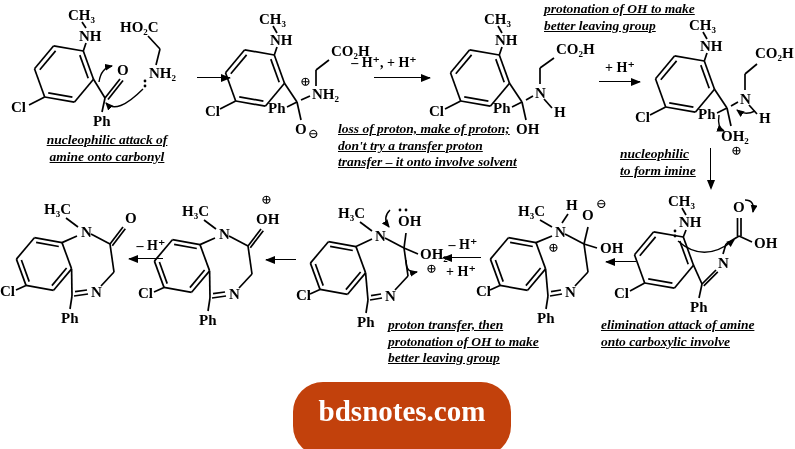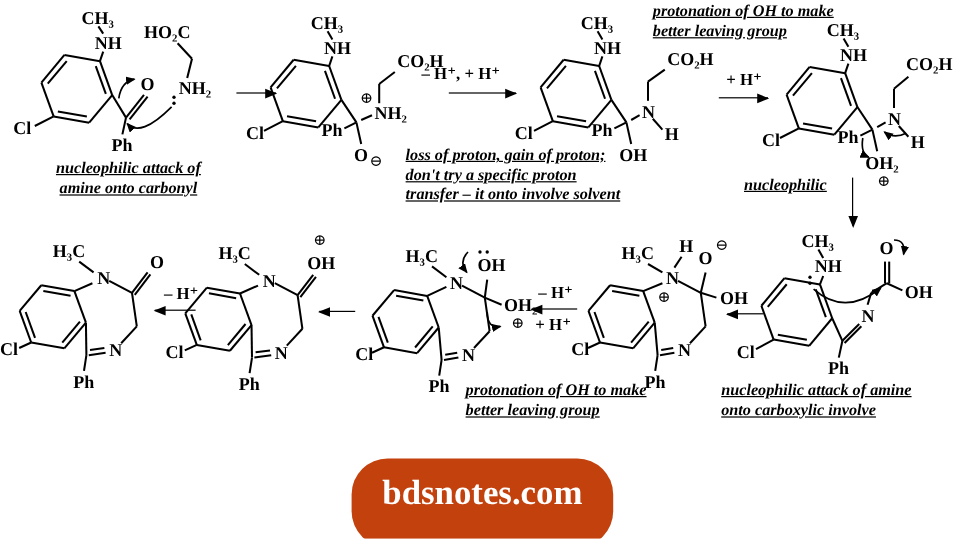--- a/index.html
+++ b/index.html
@@ -108,22 +108,22 @@
     <text class="al-sm" x="103" y="138">⊖</text>
     <text class="al-sm" x="95" y="86">⊕</text>
     <text class="al" x="107" y="99">NH₂</text>
     <text class="al" x="126" y="56">CO₂H</text>
   </svg>
 
   <div class="har r" style="left:374px;top:77px;width:56px"></div>
   <div class="alab" style="left:344px;top:55px;width:80px">– H⁺, + H⁺</div>
 
   <div class="cap" style="left:338px;top:121px;width:235px">
-    <div>loss of proton, gain of proton;</div>
-      <div>don't try a specific proton</div>
+    <div>loss of proton, make of proton;</div>
+      <div>don't try a transfer proton</div>
       <div>transfer – it onto involve solvent</div>
   </div>
 
   <svg class="abs" style="left:428px;top:6px" width="180" height="142">
     <g>
       <line x1="71.3" y1="49" x2="41.7" y2="43.8"></line>
         <line x1="41.7" y1="43.8" x2="22.5" y2="66.8"></line>
       <line x1="22.5" y1="66.8" x2="32.7" y2="95"></line>
         <line x1="32.7" y1="95" x2="62.3" y2="100.2"></line>
       <line x1="62.3" y1="100.2" x2="81.5" y2="77.2"></line>
@@ -199,20 +199,21 @@
     <text class="al" x="63" y="107">Ph</text>
     <text class="al" x="86" y="129">OH₂</text>
     <text class="al-sm" x="96" y="143">⊕</text>
     <text class="al" x="105" y="92">N</text>
     <text class="al" x="124" y="111">H</text>
     <text class="al" x="120" y="46">CO₂H</text>
   </svg>
 
   <div class="cap" style="left:620px;top:146px;width:92px">
     <div>nucleophilic</div>
+      <div>to form imine</div>
   </div>
   <div class="var" style="left:710px;top:148px;height:40px"></div>
 
   <svg class="abs" style="left:612px;top:190px" width="183" height="132">
     <defs>
         <marker id="m9" markerUnits="userSpaceOnUse" markerWidth="9" markerHeight="9" refX="7" refY="3.5" orient="auto">
           <path d="M0,0 L8,3.5 L0,7 Z" fill="#000"></path>
         </marker>
       </defs>
     <g>
@@ -246,21 +247,21 @@
     <path class="curve" d="M 66 51 Q 92 74 122 50" marker-end="url(#m9)"></path>
     <text class="al" x="2" y="108">Cl</text>
     <text class="al" x="56" y="16">CH₃</text>
     <text class="al" x="67" y="37">NH</text>
     <text class="al" x="106" y="78">N</text>
     <text class="al" x="121" y="22">O</text>
     <text class="al" x="142" y="58">OH</text>
     <text class="al" x="78" y="122">Ph</text>
   </svg>
   <div class="cap" style="left:601px;top:317px;width:192px">
-    <div>nucleophilic attack of amine</div>
+    <div>elimination attack of amine</div>
       <div>onto carboxylic involve</div>
   </div>
 
   <div class="har l" style="left:606px;top:261px;width:30px"></div>
 
   <svg class="abs" style="left:476px;top:190px" width="156" height="152">
     <g>
       <line x1="60" y1="52.6" x2="32.4" y2="47.7"></line>
         <line x1="32.4" y1="47.7" x2="14.4" y2="69.1"></line>
       <line x1="14.4" y1="69.1" x2="24" y2="95.4"></line>
@@ -340,20 +341,21 @@
     <text class="al" x="0" y="112">Cl</text>
     <text class="al" x="42" y="30">H₃C</text>
     <text class="al" x="79" y="53">N</text>
     <text class="al" x="102" y="38">OH</text>
     <text class="al" x="124" y="71">OH₂</text>
     <text class="al-sm" x="130" y="85">⊕</text>
     <text class="al" x="89" y="113">N</text>
     <text class="al" x="61" y="139">Ph</text>
   </svg>
   <div class="cap" style="left:388px;top:317px;width:175px">
+    <div>proton transfer, then</div>
       <div>protonation of OH to make</div>
       <div>better leaving group</div>
   </div>
 
   <div class="har l" style="left:266px;top:259px;width:30px"></div>
 
   <svg class="abs" style="left:138px;top:190px" width="154" height="152">
     <g>
       <line x1="62" y1="54.6" x2="34.4" y2="49.7"></line>
         <line x1="34.4" y1="49.7" x2="16.4" y2="71.1"></line>

